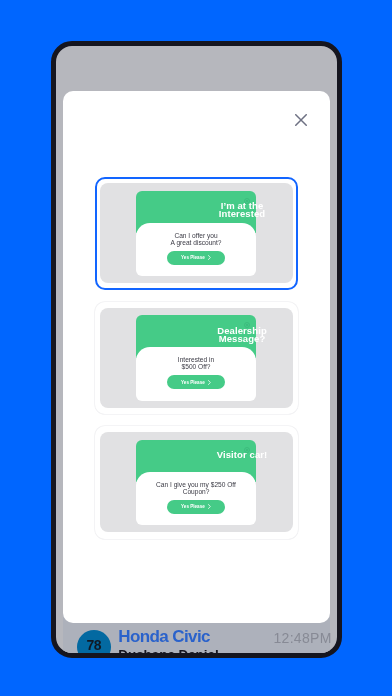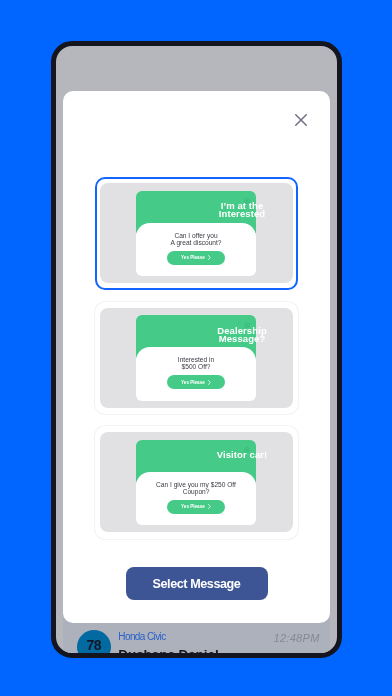--- a/index.html
+++ b/index.html
@@ -12,26 +12,26 @@
          background:#B6B7BD;border:5.3px solid #15151f;border-radius:21px;
          box-sizing:border-box;overflow:hidden;}
   .screen{position:absolute;left:0;top:0;right:0;bottom:0;overflow:hidden;}
 
   
   .row{position:absolute;left:6.5px;top:560px;width:267px;height:60px;background:#ADB1BB;}
   .avatar{position:absolute;left:14.8px;top:23.5px;width:34px;height:34px;border-radius:50%;
           background:#0369a1;color:#101824;font-size:14px;font-weight:700;letter-spacing:-0.55px;
           display:flex;align-items:center;justify-content:center;padding-bottom:3px;
           padding-right:0px;box-sizing:border-box;text-indent:-1.2px;}
-  .rowveh{position:absolute;left:55.8px;top:22.5px;font-size:10px;color:#2a62cb;font-weight:400;
+  .rowveh{position:absolute;left:55.8px;top:22.5px;font-size:17px;color:#2a62cb;font-weight:700;
           letter-spacing:-0.6px;line-height:15px;}
   .rowname{position:absolute;left:55.8px;top:41px;font-size:13.5px;color:#15151f;font-weight:700;
            letter-spacing:-0.07px;line-height:15px;}
-  .rowtime{position:absolute;left:211px;top:25.5px;font-size:11px;color:#878a95;letter-spacing:0.3px;
-           line-height:12px;font-style:italic;}
+  .rowtime{position:absolute;left:211px;top:25.5px;font-size:14px;color:#878a95;letter-spacing:0.3px;
+           line-height:12px;}
 
   
   .modal{position:absolute;left:6.5px;top:45px;width:267px;height:532px;
          background:#fff;border-radius:10px;box-sizing:border-box;}
 
   .title{position:absolute;left:0;top:22px;width:100%;text-align:center;
          color:#222233;font-weight:700;font-size:15px;line-height:20.3px;
          letter-spacing:0.12px;}
 
   .close{position:absolute;left:232px;top:20.5px;width:12px;height:12px;}
@@ -168,18 +168,17 @@
             <div class="msgbtn">
               <span>Yes Please</span>
               <span class="chev"><svg viewBox="0 0 6 10" width="3" height="5">
                       <path d="M1 1 L4.6 5 L1 9" stroke="#fff" stroke-width="1.5" fill="none" stroke-linecap="round" stroke-linejoin="round"></path>
                     </svg></span>
             </div>
           </div>
         </div>
       </div>
 
-      <div class="selbtn">Select Message</div>
     </div>
 
    </div>
   </div>
 </div>
 
 </body></html>

